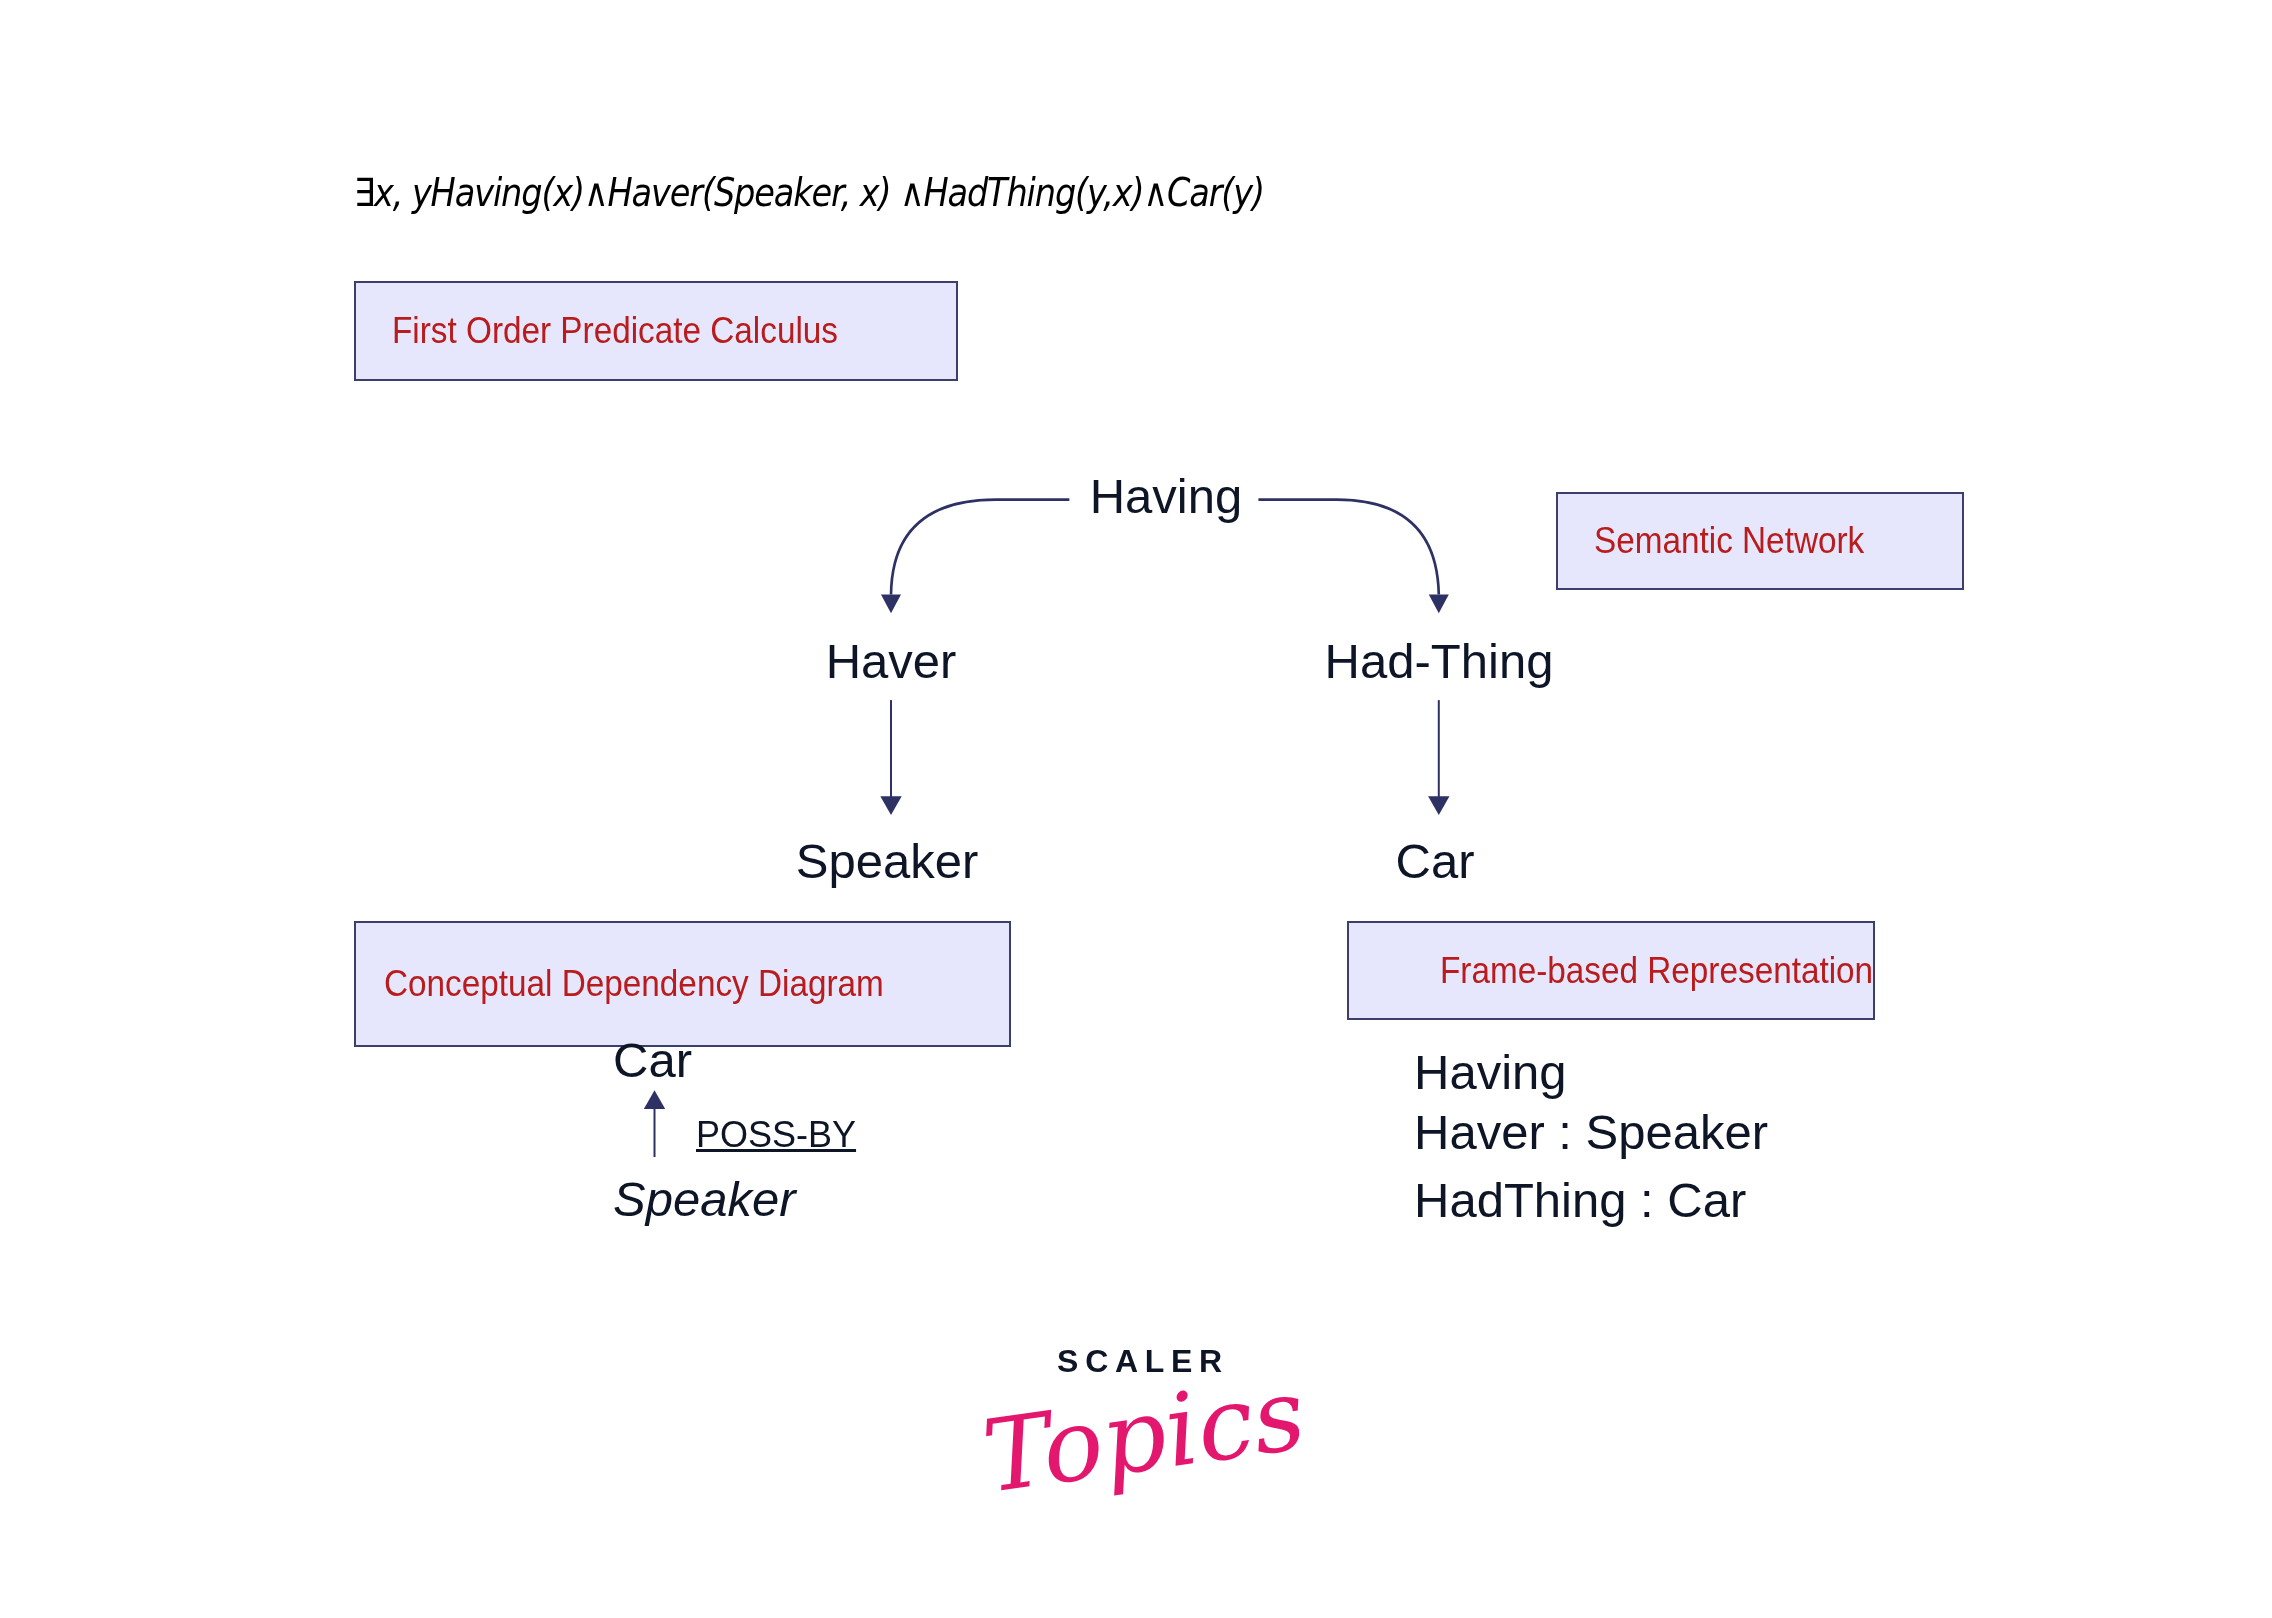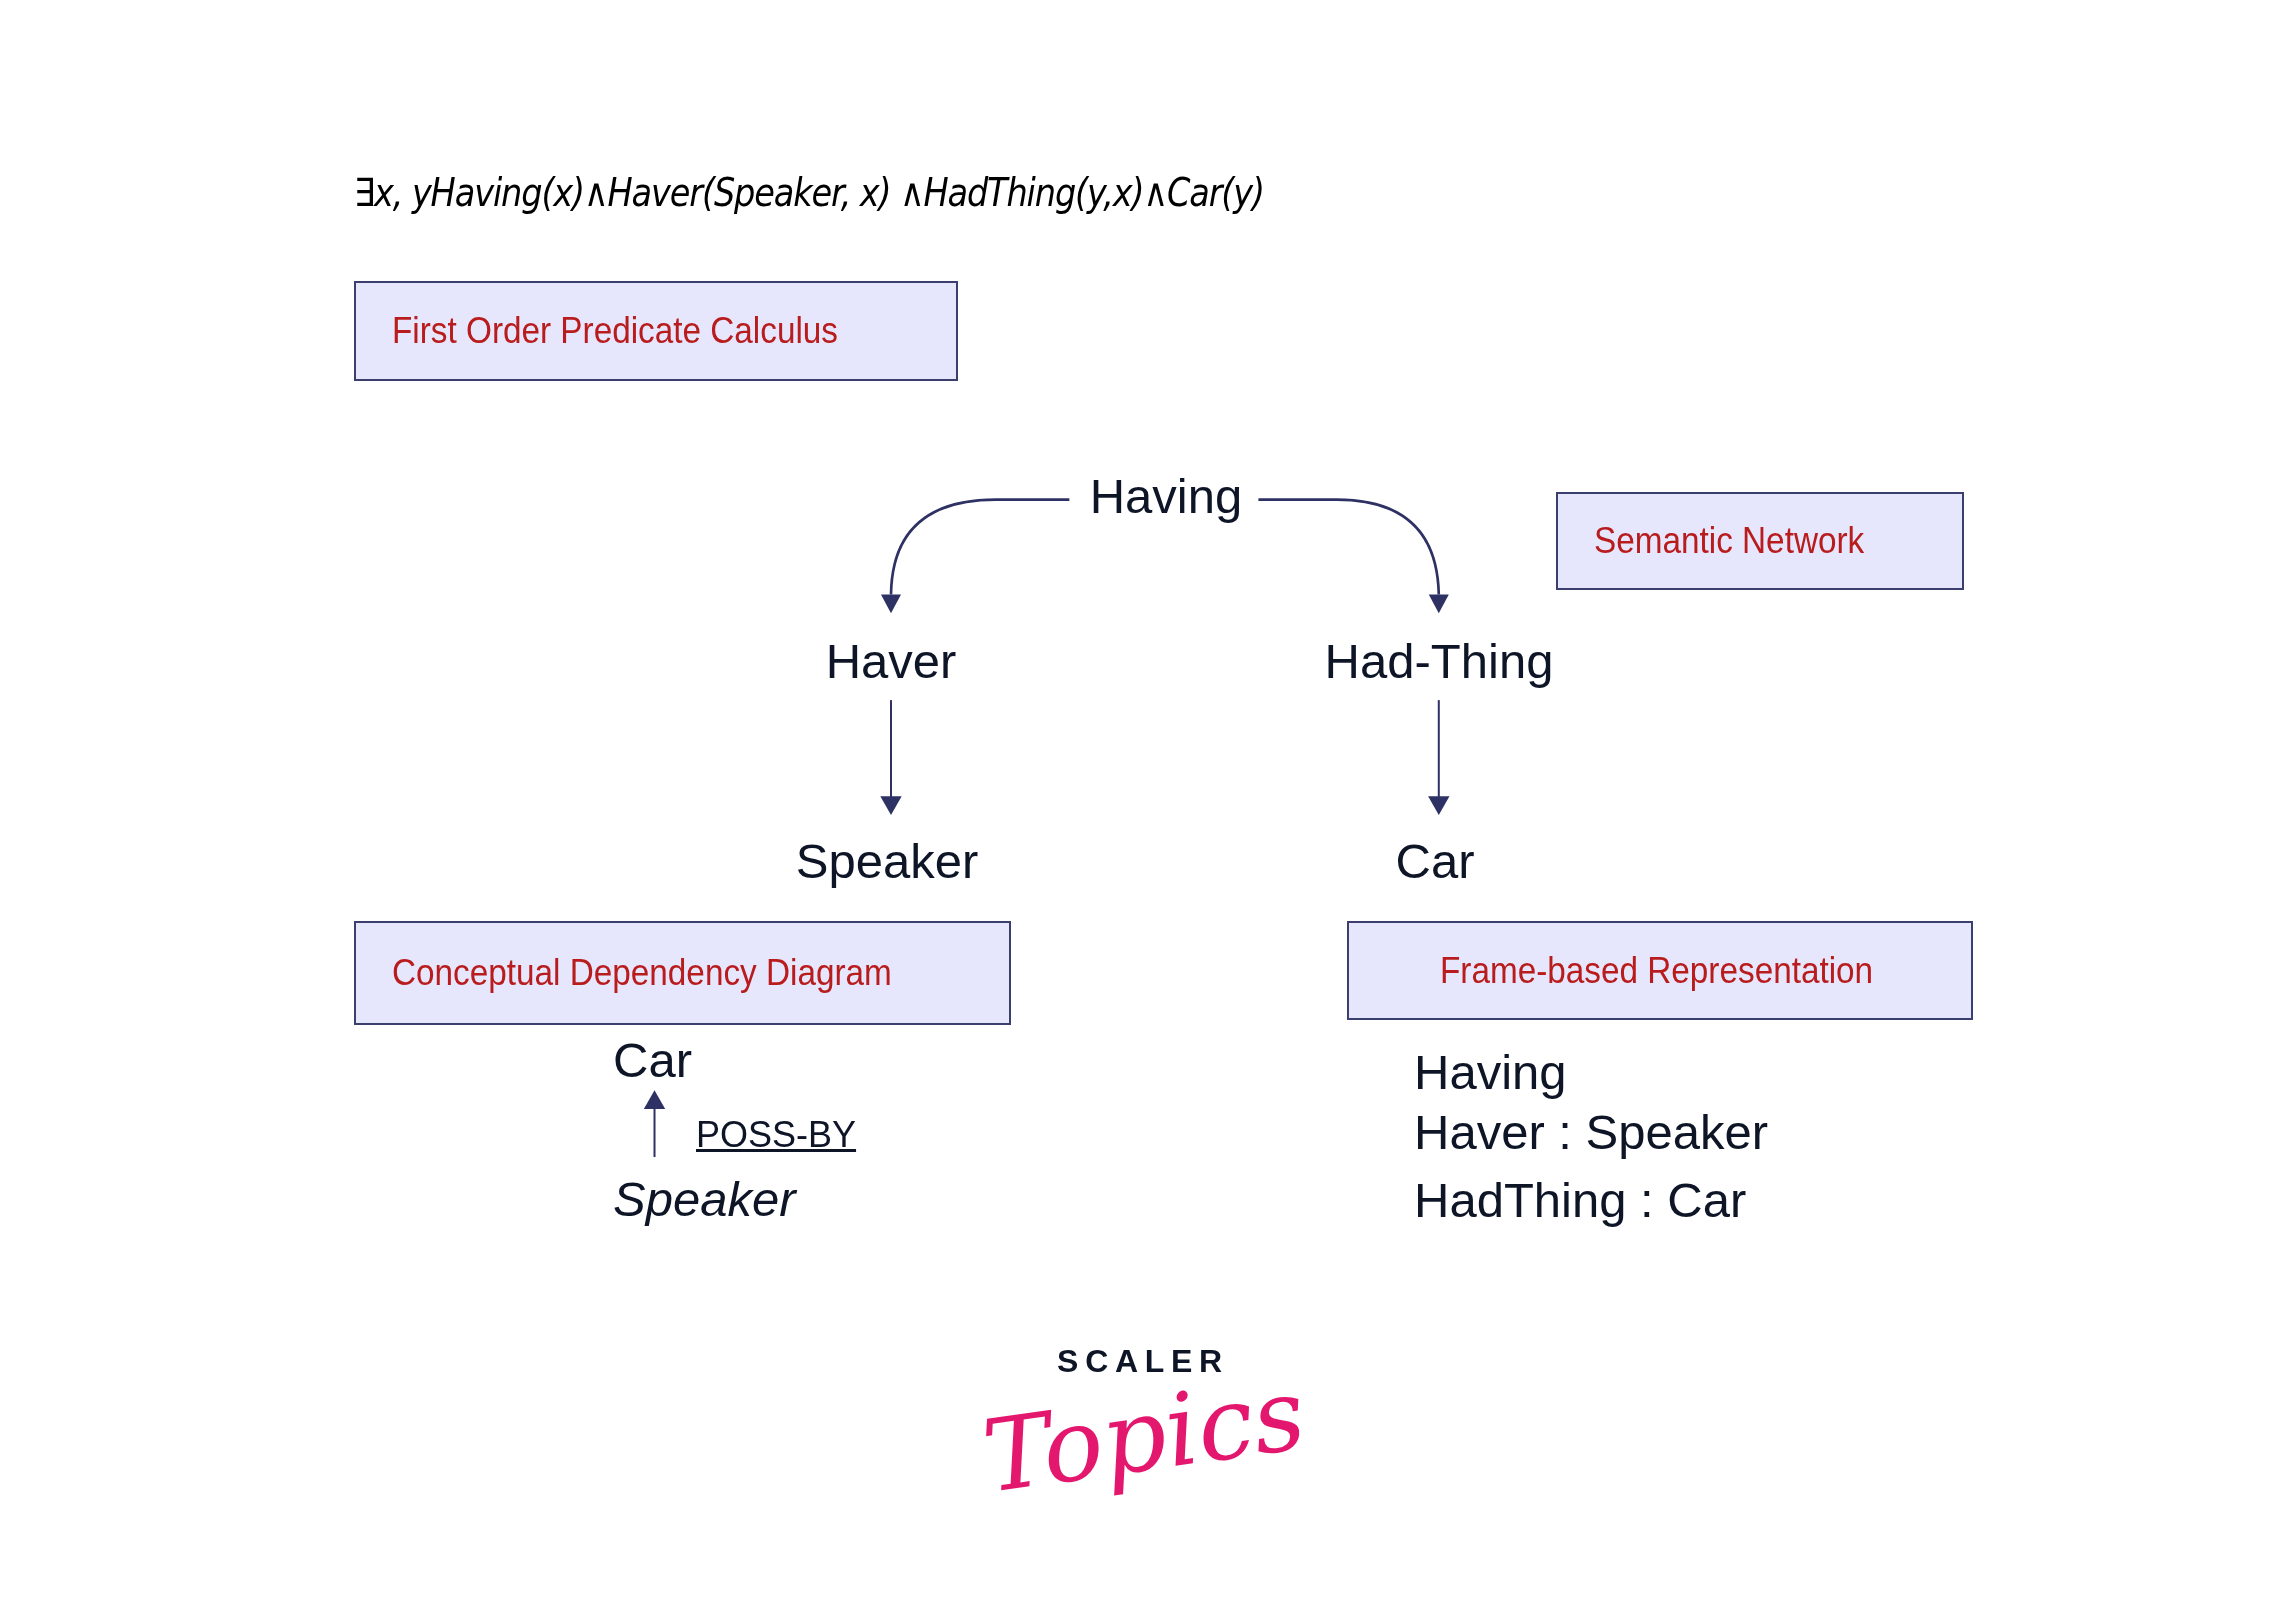--- a/index.html
+++ b/index.html
@@ -27,25 +27,25 @@
 <div class="abs formula">∃x, yHaving(x)∧Haver(Speaker, x) ∧HadThing(y,x)∧Car(y)</div>
 
 <div class="box" style="left:354px; top:281px; width:604px; height:100px; padding-left:36px;">
   <span>First Order Predicate Calculus</span>
 </div>
 
 <div class="box" style="left:1556px; top:492px; width:408px; height:98px; padding-left:36px;">
   <span>Semantic Network</span>
 </div>
 
-<div class="box" style="left:354px; top:921px; width:657px; height:104px; padding-left:36px;">
+<div class="box" style="left:354px; top:921px; width:657px; height:126px; padding-left:28px;">
   <span>Conceptual Dependency Diagram</span>
 </div>
 
-<div class="box" style="left:1347px; top:921px; width:626px; height:99px; padding-left:91px;">
+<div class="box" style="left:1347px; top:921px; width:528px; height:99px; padding-left:91px;">
   <span>Frame-based Representation</span>
 </div>
 
 <div class="node" style="left:1166px; top:468px;">Having</div>
 <div class="node" style="left:891px; top:633px;">Haver</div>
 <div class="node" style="left:1439px; top:633px;">Had-Thing</div>
 <div class="node" style="left:887px; top:833px;">Speaker</div>
 <div class="node" style="left:1435px; top:833px;">Car</div>
 
 <svg class="lines" width="2273" height="1618" viewBox="0 0 3401 2422">

